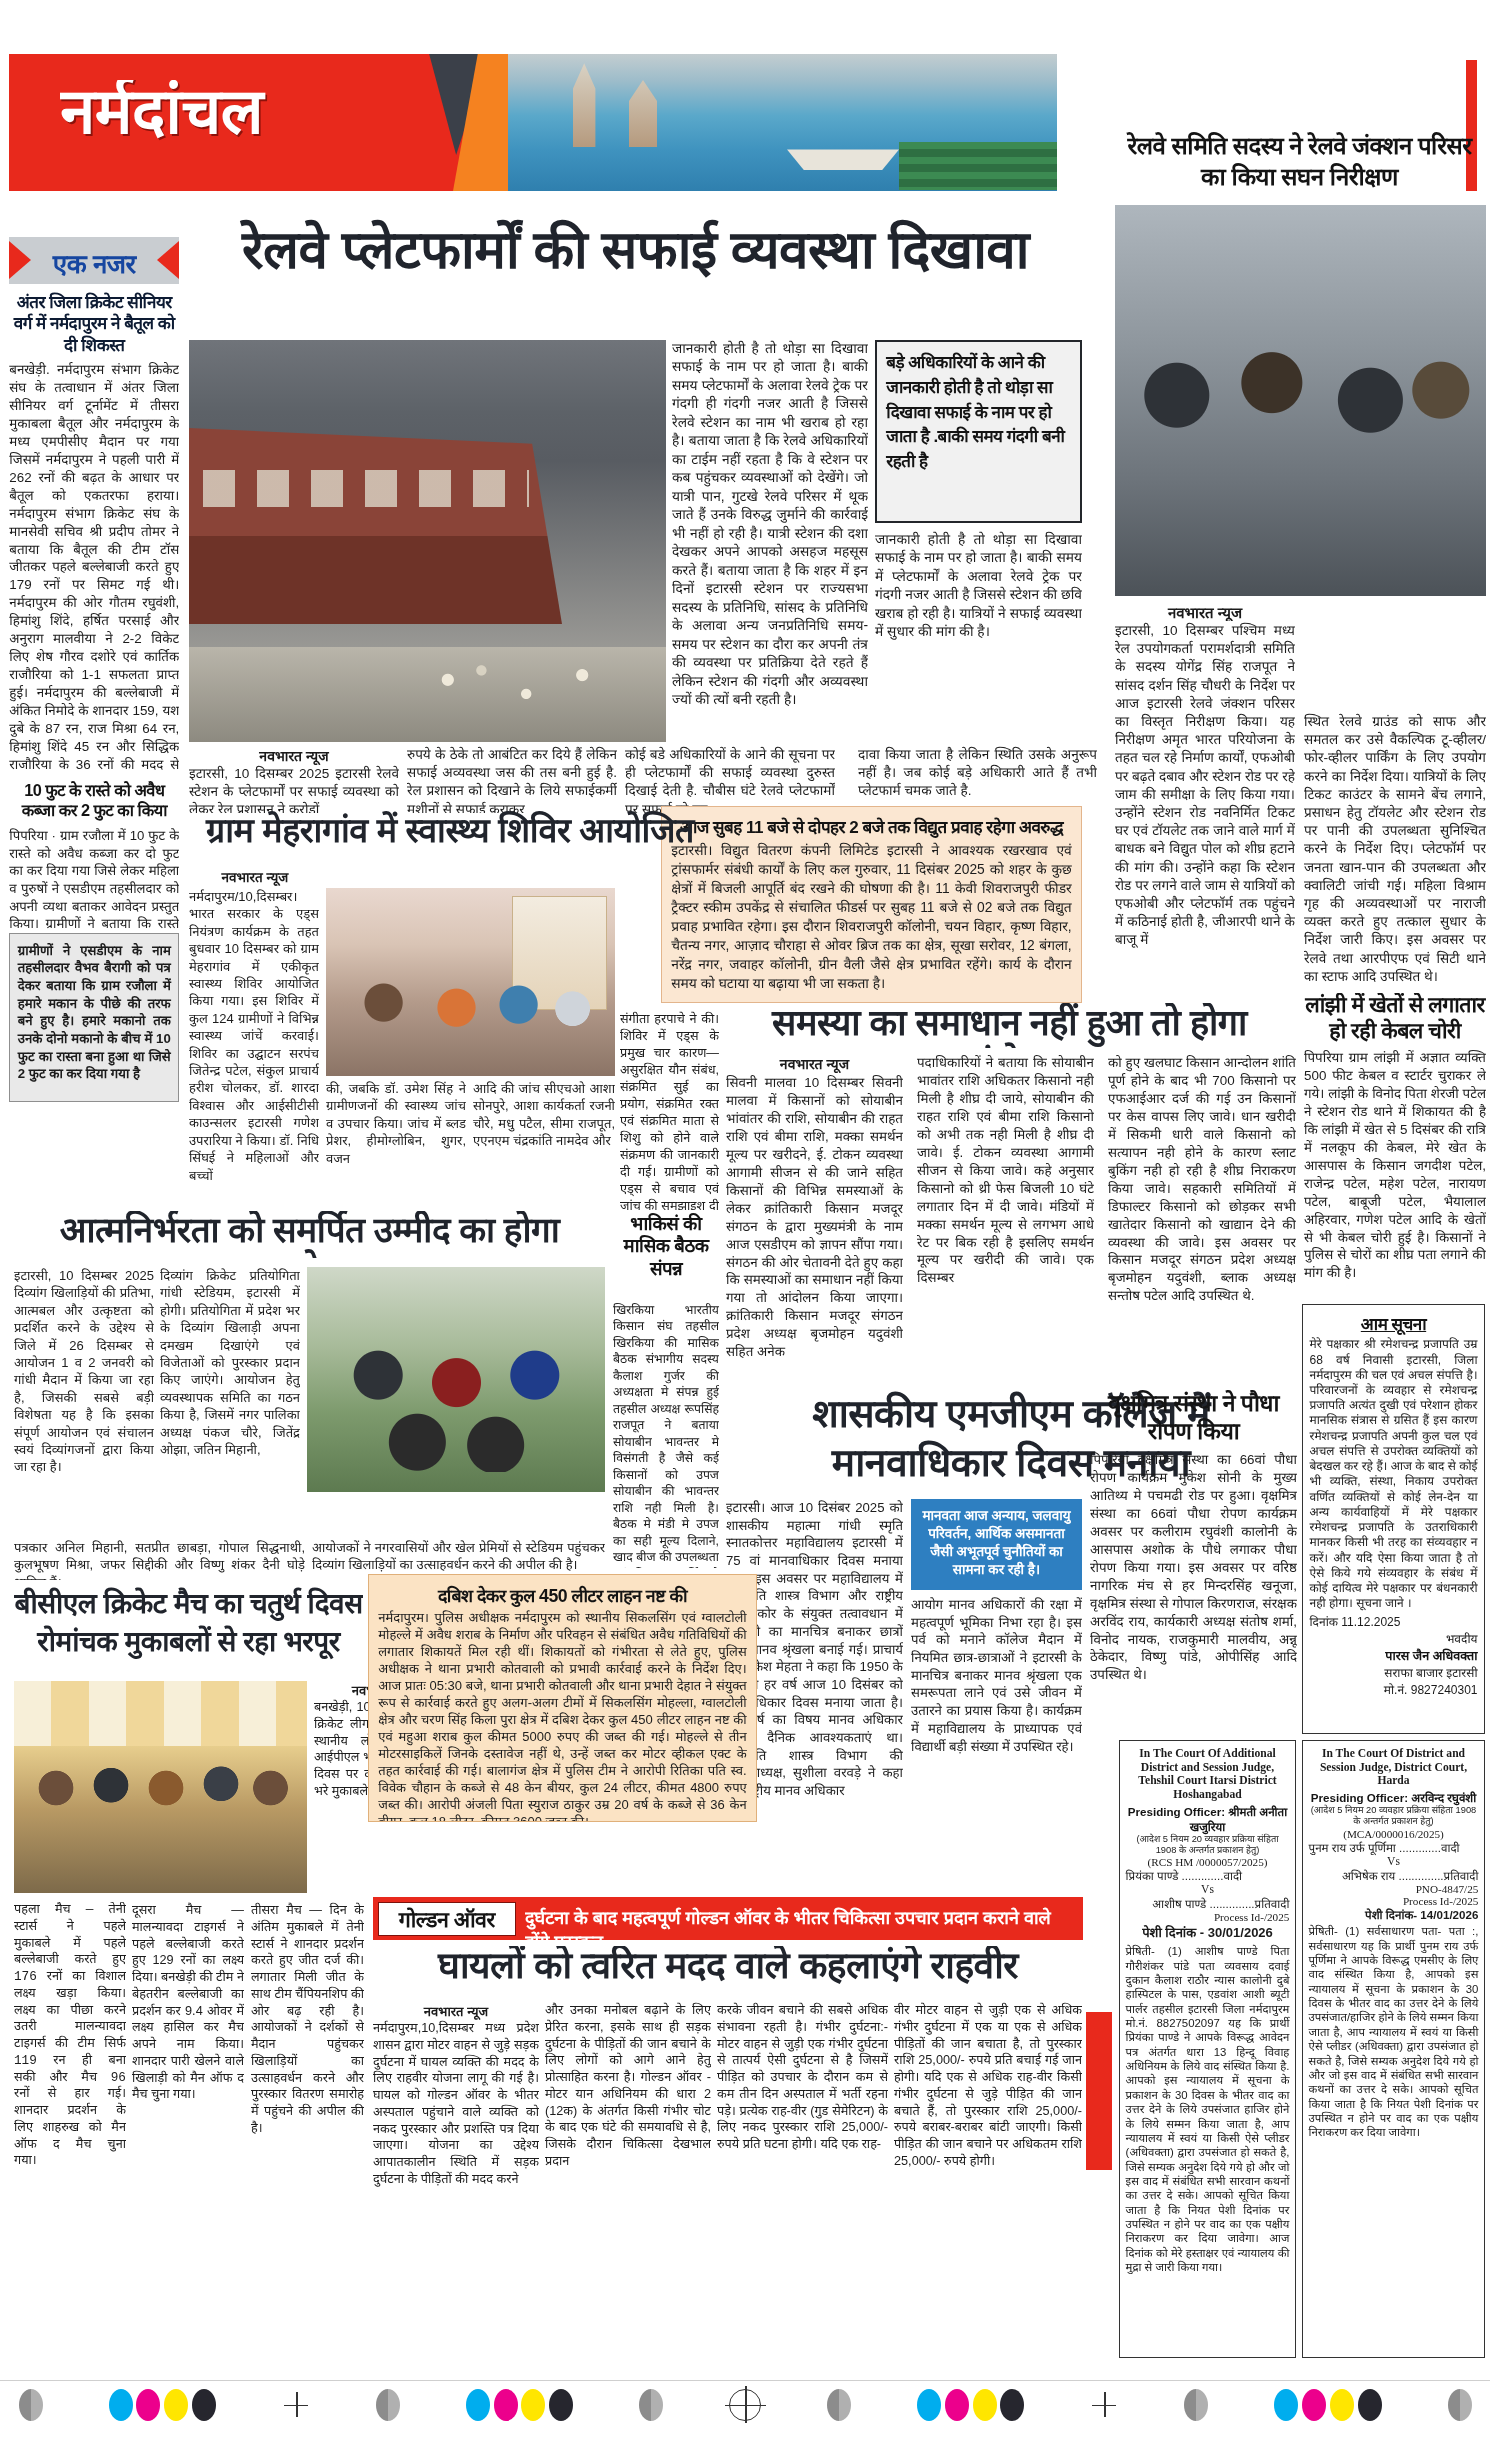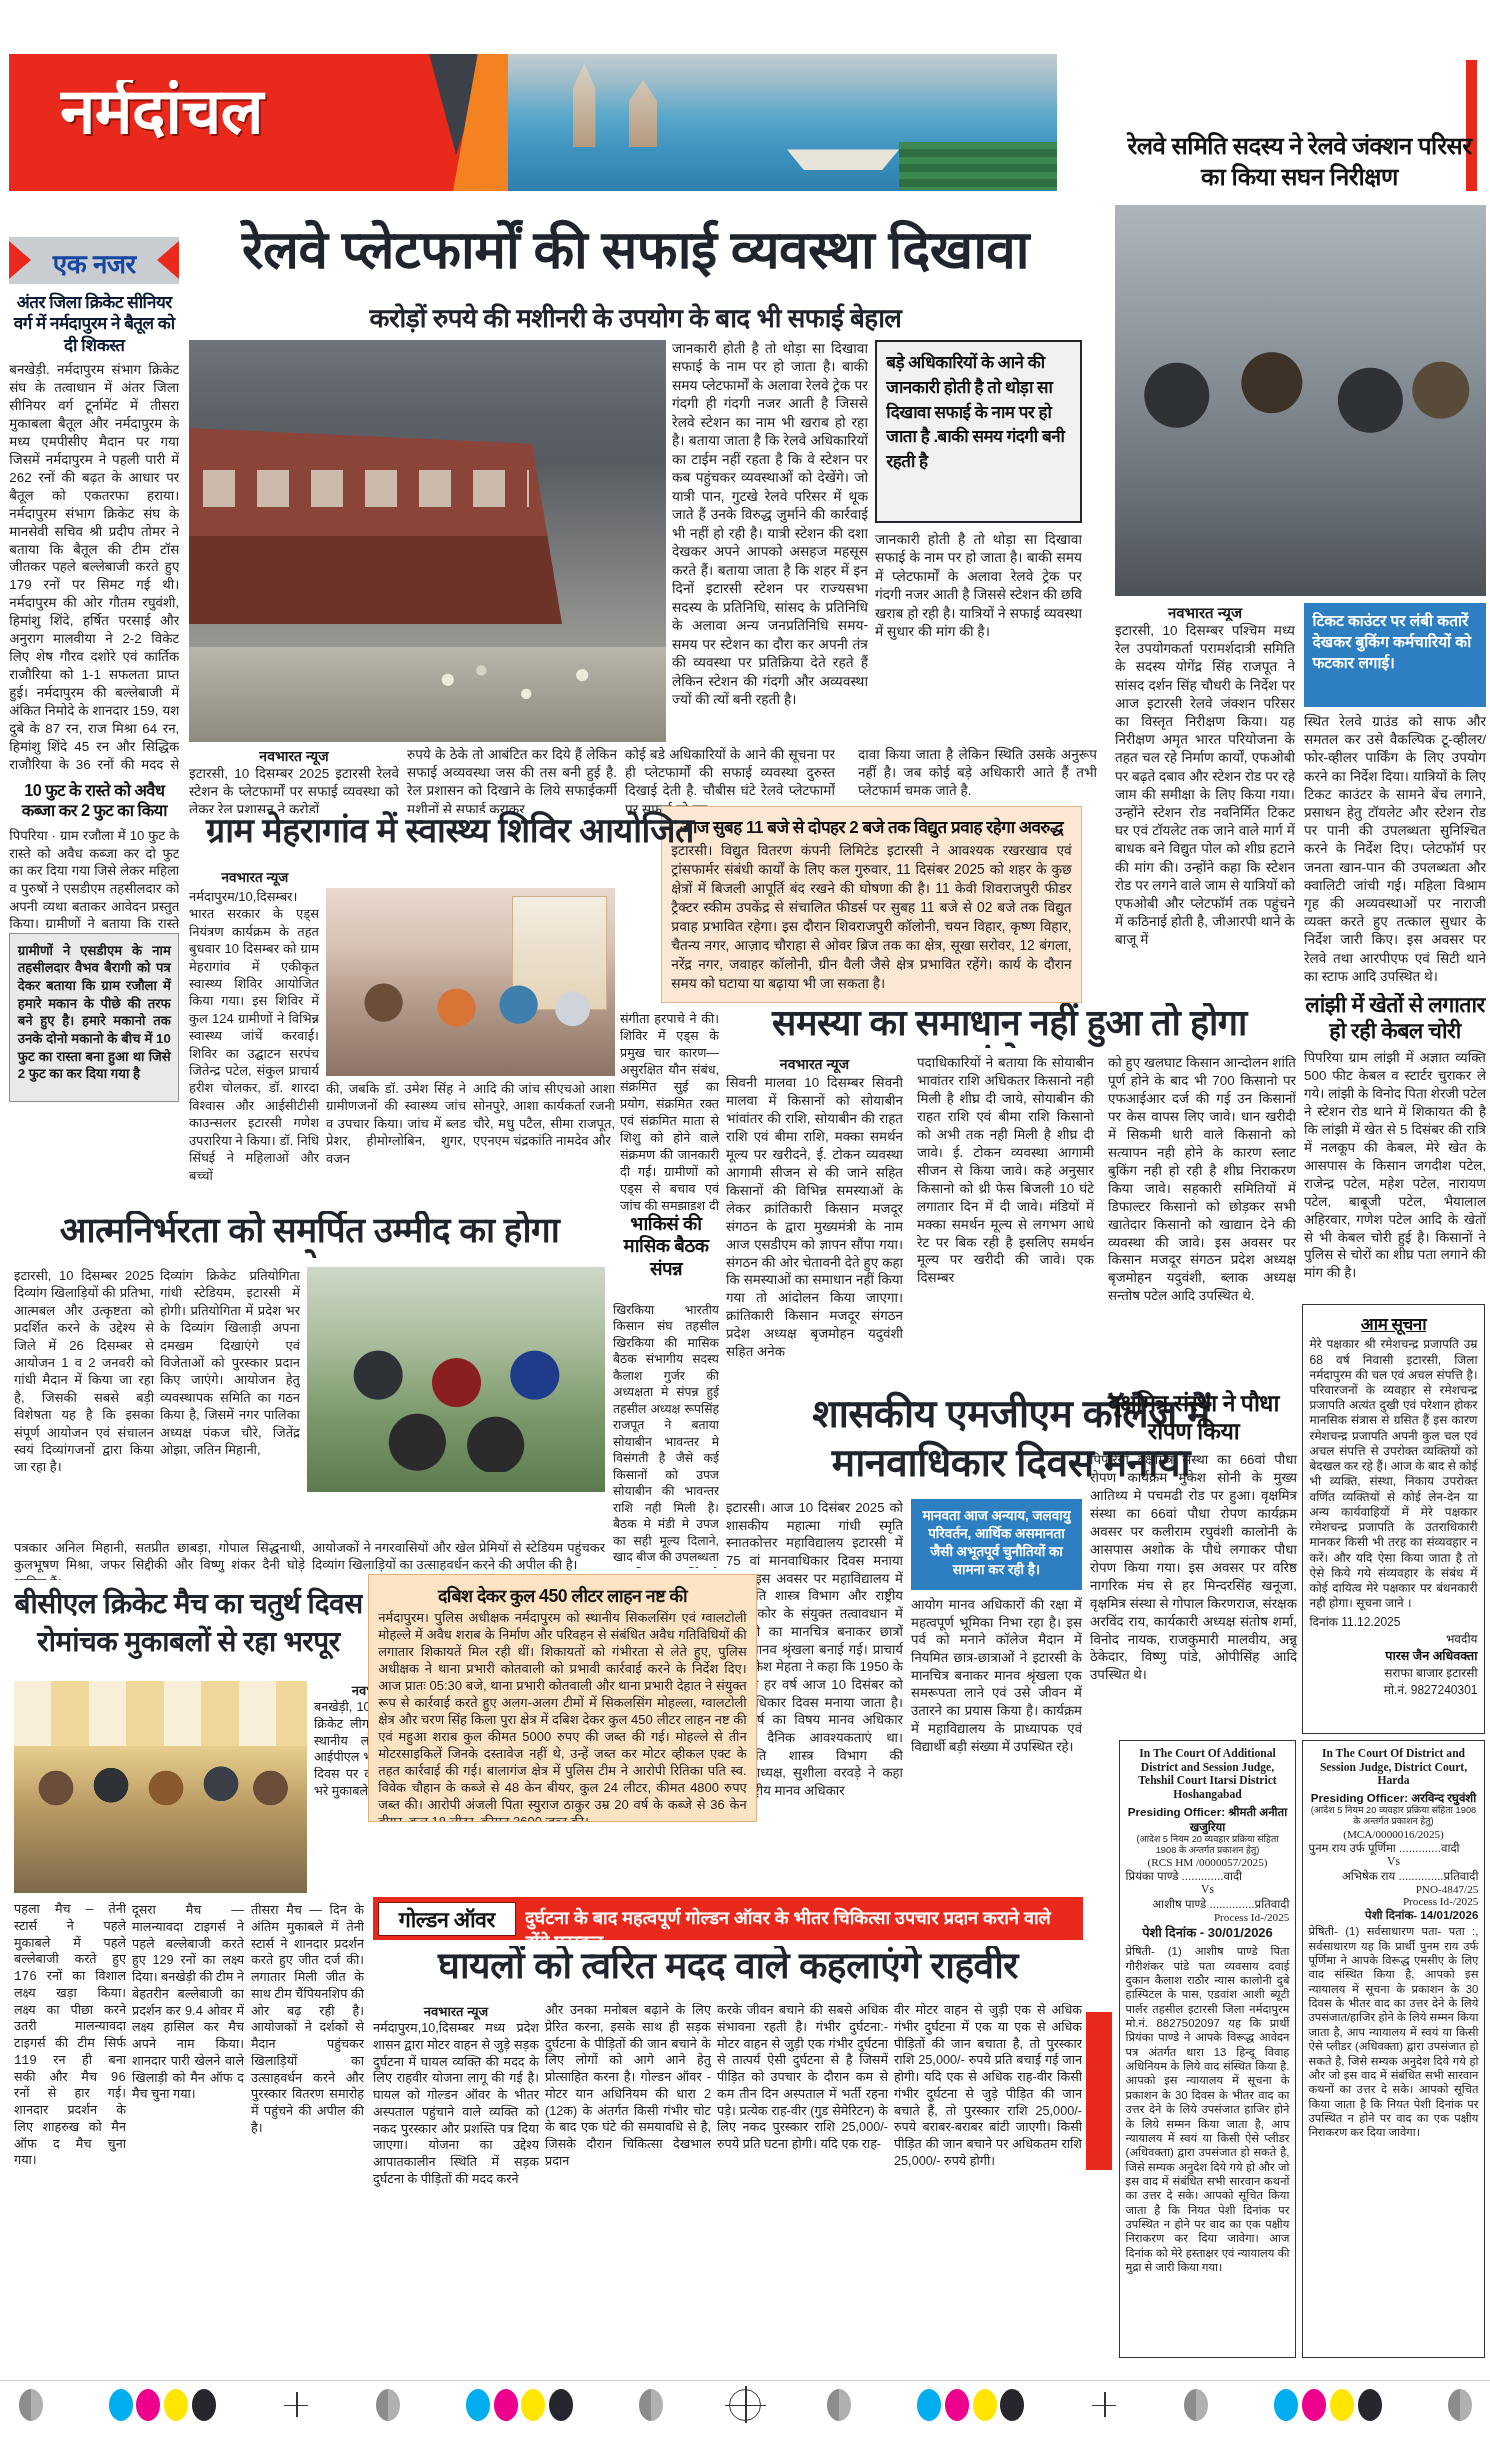--- a/index.html
+++ b/index.html
@@ -42,21 +42,20 @@
     <div class="s" style="right:0;top:3.7px;width:0;height:0;border-top:19.6px solid transparent;border-bottom:19.6px solid transparent;border-right:22.4px solid #e8291c;"></div>
     <div class="s hd ctr" style="left:0;top:7.5px;width:100%;font-size:26px;color:#1646a0;">एक नजर</div>
   </div>
   <div class="s hd ctr" style="left:9.3px;top:292px;width:170px;height:63px;font-size:17px;line-height:1.25;color:#0d1b33;">अंतर जिला क्रिकेट सीनियर वर्ग में नर्मदापुरम ने बैतूल को दी शिकस्त</div>
   <div class="s bt" style="left:9.3px;top:361px;width:170px;height:413px;font-size:13.4px;">बनखेड़ी. नर्मदापुरम संभाग क्रिकेट संघ के तत्वाधान में अंतर जिला सीनियर वर्ग टूर्नामेंट में तीसरा मुकाबला बैतूल और नर्मदापुरम के मध्य एमपीसीए मैदान पर गया जिसमें नर्मदापुरम ने पहली पारी में 262 रनों की बढ़त के आधार पर बैतूल को एकतरफा हराया। नर्मदापुरम संभाग क्रिकेट संघ के मानसेवी सचिव श्री प्रदीप तोमर ने बताया कि बैतूल की टीम टॉस जीतकर पहले बल्लेबाजी करते हुए 179 रनों पर सिमट गई थी। नर्मदापुरम की ओर गौतम रघुवंशी, हिमांशु शिंदे, हर्षित परसाई और अनुराग मालवीया ने 2-2 विकेट लिए शेष गौरव दशोरे एवं कार्तिक राजौरिया को 1-1 सफलता प्राप्त हुई। नर्मदापुरम की बल्लेबाजी में अंकित निमोदे के शानदार 159, यश दुबे के 87 रन, राज मिश्रा 64 रन, हिमांशु शिंदे 45 रन और सिद्धिक राजौरिया के 36 रनों की मदद से दिन के निर्धारित ओवर में 6 विकेट खोकर 441 रन बनाए। मैच के दौरान क्रिकेट प्रेमियों का उत्साह देखते ही बना। इस दौरान नर्मदापुरम जिला क्रिकेट संघ के सचिव सहित अंचल के अनेक वरिष्ठ खिलाड़ी एवं क्रिकेट प्रेमी उपस्थित रहे। विजयी टीम के खिलाड़ियों का चयन संभाग स्तरीय प्रतियोगिता हेतु किया गया है।</div>
   <div class="s hd ctr" style="left:9.3px;top:780px;width:170px;height:43px;font-size:16.3px;line-height:1.25;">10 फुट के रास्ते को अवैध कब्जा कर 2 फुट का किया</div>
   <div class="s bt" style="left:9.3px;top:827px;width:170px;height:102px;font-size:13.2px;">पिपरिया · ग्राम रजौला में 10 फुट के रास्ते को अवैध कब्जा कर दो फुट का कर दिया गया जिसे लेकर महिला व पुरुषों ने एसडीएम तहसीलदार को अपनी व्यथा बताकर आवेदन प्रस्तुत किया। ग्रामीणों ने बताया कि रास्ते पर कब्जे से उनके आने-जाने में भारी परेशानी हो रही है।</div>
   <div class="s bt box" style="left:9.3px;top:933px;width:170px;height:169px;border:1.9px solid #8f8f8f;background:#e9e9e9;padding:7.5px;font-size:13.2px;font-weight:bold;">ग्रामीणों ने एसडीएम के नाम तहसीलदार वैभव बैरागी को पत्र देकर बताया कि ग्राम रजौला में हमारे मकान के पीछे की तरफ बने हुए है। हमारे मकानो तक उनके दोनो मकानो के बीच में 10 फुट का रास्ता बना हुआ था जिसे 2 फुट का कर दिया गया है</div>
 
   <div class="s hd ctr" style="left:186px;top:217px;width:899px;height:75px;font-size:53px;line-height:1.25;color:#20242c;">रेलवे प्लेटफार्मों की सफाई व्यवस्था दिखावा</div>
-  <div class="s hd ctr" style="left:186px;top:299px;width:899px;height:35px;font-size:26px;color:#20242c;">करोड़ों रुपये की मशीनरी के उपयोग के बाद भी सफाई बेहाल</div>
 
   <div class="s photo" style="left:189px;top:340px;width:477px;height:402px;background:linear-gradient(180deg,#70747a 0%,#5d6268 18%,#585c62 30%,#9b9a96 78%,#c3c0b8 100%);">
     <div class="s" style="left:0;top:88px;width:373px;height:196px;background:linear-gradient(180deg,#8a4438 0 55%,#6e3328 55% 100%);clip-path:polygon(0 0,92% 8%,100% 100%,0 100%);"></div>
     <div class="s" style="left:14px;top:130px;width:326px;height:37px;background:repeating-linear-gradient(90deg,#d8cfc0 0 32px,#8a4438 32px 54px);opacity:.85;"></div>
     <div class="s" style="left:0;top:307px;width:477px;height:95px;background:linear-gradient(180deg,#b9b5aa,#8d8a80);"></div>
     <div class="s" style="left:214px;top:321px;width:224px;height:47px;background:radial-gradient(circle at 20% 40%,#efe9da 0 5.6px,transparent 6.5px),radial-gradient(circle at 55% 70%,#efe9da 0 4.7px,transparent 5.6px),radial-gradient(circle at 80% 30%,#efe9da 0 5.6px,transparent 6.5px),radial-gradient(circle at 35% 20%,#d8d2c2 0 4.7px,transparent 5.6px);"></div>
   </div>
 
   <div class="s bt" style="left:672px;top:340px;width:196px;height:402px;font-size:13.8px;">जानकारी होती है तो थोड़ा सा दिखावा सफाई के नाम पर हो जाता है। बाकी समय प्लेटफार्मों के अलावा रेलवे ट्रेक पर गंदगी ही गंदगी नजर आती है जिससे रेलवे स्टेशन का नाम भी खराब हो रहा है। बताया जाता है कि रेलवे अधिकारियों का टाईम नहीं रहता है कि वे स्टेशन पर कब पहुंचकर व्यवस्थाओं को देखेंगे। जो यात्री पान, गुटखे रेलवे परिसर में थूक जाते हैं उनके विरुद्ध जुर्माने की कार्रवाई भी नहीं हो रही है। यात्री स्टेशन की दशा देखकर अपने आपको असहज महसूस करते हैं। बताया जाता है कि शहर में इन दिनों इटारसी स्टेशन पर राज्यसभा सदस्य के प्रतिनिधि, सांसद के प्रतिनिधि के अलावा अन्य जनप्रतिनिधि समय-समय पर स्टेशन का दौरा कर अपनी तंत्र की व्यवस्था पर प्रतिक्रिया देते रहते हैं लेकिन स्टेशन की गंदगी और अव्यवस्था ज्यों की त्यों बनी रहती है।</div>
   <div class="s box" style="left:875px;top:340px;width:207px;height:183px;border:2.8px solid #23262b;background:#f1f1f1;padding:9.3px;">
@@ -69,23 +68,20 @@
   <div class="s bt" style="left:407px;top:746px;width:210px;height:67px;">रुपये के ठेके तो आबंटित कर दिये हैं लेकिन सफाई अव्यवस्था जस की तस बनी हुई है. रेल प्रशासन को दिखाने के लिये सफाईकर्मी मशीनों से सफाई कराकर</div>
   <div class="s bt" style="left:625px;top:746px;width:210px;height:67px;">कोई बडे अधिकारियों के आने की सूचना पर ही प्लेटफार्मों की सफाई व्यवस्था दुरुस्त दिखाई देती है. चौबीस घंटे रेलवे प्लेटफार्मों पर सफाई रहे यह</div>
   <div class="s bt" style="left:858px;top:746px;width:239px;height:67px;">दावा किया जाता है लेकिन स्थिति उसके अनुरूप नहीं है। जब कोई बड़े अधिकारी आते हैं तभी प्लेटफार्म चमक जाते है.</div>
 
   <div class="s hd ctr" style="left:1113px;top:130px;width:373px;height:71px;font-size:24px;line-height:1.3;">रेलवे समिति सदस्य ने रेलवे जंक्शन परिसर का किया सघन निरीक्षण</div>
   <div class="s photo" style="left:1115px;top:205px;width:371px;height:391px;background:linear-gradient(180deg,#aeb6bd 0%,#8f979e 35%,#6d747b 70%,#4c5258 100%);">
     <div class="s" style="left:9.3px;top:140px;width:352px;height:251px;background:radial-gradient(circle at 15% 20%,#2e3237 0 32px,transparent 33px),radial-gradient(circle at 42% 15%,#3c3228 0 30px,transparent 31px),radial-gradient(circle at 70% 22%,#2e3237 0 32px,transparent 33px),radial-gradient(circle at 90% 18%,#584b3a 0 28px,transparent 29px);"></div>
   </div>
   <div class="s byl" style="left:1115px;top:602px;width:180px;height:18.6px;font-size:15px;">नवभारत न्यूज</div>
   <div class="s bt" style="left:1115px;top:622px;width:180px;height:369px;font-size:13.6px;">इटारसी, 10 दिसम्बर पश्चिम मध्य रेल उपयोगकर्ता परामर्शदात्री समिति के सदस्य योगेंद्र सिंह राजपूत ने सांसद दर्शन सिंह चौधरी के निर्देश पर आज इटारसी रेलवे जंक्शन परिसर का विस्तृत निरीक्षण किया। यह निरीक्षण अमृत भारत परियोजना के तहत चल रहे निर्माण कार्यों, एफओबी पर बढ़ते दबाव और स्टेशन रोड पर रहे जाम की समीक्षा के लिए किया गया। उन्होंने स्टेशन रोड नवनिर्मित टिकट घर एवं टॉयलेट तक जाने वाले मार्ग में बाधक बने विद्युत पोल को शीघ्र हटाने की मांग की। उन्होंने कहा कि स्टेशन रोड पर लगने वाले जाम से यात्रियों को एफओबी और प्लेटफॉर्म तक पहुंचने में कठिनाई होती है, जीआरपी थाने के बाजू में</div>
-  <div class="s box" style="left:1304px;top:603px;width:182px;height:104px;background:#2e7fc1;padding:8.4px;">
-    <div class="hd white" style="font-size:15.4px;line-height:1.35;letter-spacing:0;">टिकट काउंटर पर लंबी कतारें देखकर बुकिंग कर्मचारियों को फटकार लगाई।</div>
-  </div>
   <div class="s bt" style="left:1304px;top:713px;width:182px;height:276px;font-size:13.6px;">स्थित रेलवे ग्राउंड को साफ और समतल कर उसे वैकल्पिक टू-व्हीलर/फोर-व्हीलर पार्किंग के लिए उपयोग करने का निर्देश दिया। यात्रियों के लिए टिकट काउंटर के सामने बेंच लगाने, प्रसाधन हेतु टॉयलेट और स्टेशन रोड पर पानी की उपलब्धता सुनिश्चित करने के निर्देश दिए। प्लेटफॉर्म पर जनता खान-पान की उपलब्धता और क्वालिटी जांची गई। महिला विश्राम गृह की अव्यवस्थाओं पर नाराजी व्यक्त करते हुए तत्काल सुधार के निर्देश जारी किए। इस अवसर पर रेलवे तथा आरपीएफ एवं सिटी थाने का स्टाफ आदि उपस्थित थे।</div>
 
   <div class="s hd ctr" style="left:1304px;top:993px;width:182px;height:52px;font-size:21.4px;line-height:1.2;">लांझी में खेतों से लगातार हो रही केबल चोरी</div>
   <div class="s bt" style="left:1304px;top:1049px;width:182px;height:250px;font-size:13.4px;">पिपरिया ग्राम लांझी में अज्ञात व्यक्ति 500 फीट केबल व स्टार्टर चुराकर ले गये। लांझी के विनोद पिता शेरजी पटेल ने स्टेशन रोड थाने में शिकायत की है कि लांझी में खेत से 5 दिसंबर की रात्रि में नलकूप की केबल, मेरे खेत के आसपास के किसान जगदीश पटेल, राजेन्द्र पटेल, महेश पटेल, नारायण पटेल, बाबूजी पटेल, भैयालाल अहिरवार, गणेश पटेल आदि के खेतों से भी केबल चोरी हुई है। किसानों ने पुलिस से चोरों का शीघ्र पता लगाने की मांग की है।</div>
 
   <div class="s box" style="left:661px;top:806px;width:421px;height:197px;background:#fbe7d2;border:0.9px solid #e3b58c;padding:7.5px 9.3px;">
     <div class="hd ctr" style="font-size:17px;margin-bottom:3.7px;">आज सुबह 11 बजे से दोपहर 2 बजे तक विद्युत प्रवाह रहेगा अवरुद्ध</div>
     <div class="bt" style="font-size:13.8px;line-height:1.38;">इटारसी। विद्युत वितरण कंपनी लिमिटेड इटारसी ने आवश्यक रखरखाव एवं ट्रांसफार्मर संबंधी कार्यों के लिए कल गुरुवार, 11 दिसंबर 2025 को शहर के कुछ क्षेत्रों में बिजली आपूर्ति बंद रखने की घोषणा की है। 11 केवी शिवराजपुरी फीडर ट्रैक्टर स्कीम उपकेंद्र से संचालित फीडर्स पर सुबह 11 बजे से 02 बजे तक विद्युत प्रवाह प्रभावित रहेगा। इस दौरान शिवराजपुरी कॉलोनी, चयन विहार, कृष्ण विहार, चैतन्य नगर, आज़ाद चौराहा से ओवर ब्रिज तक का क्षेत्र, सूखा सरोवर, 12 बंगला, नरेंद्र नगर, जवाहर कॉलोनी, ग्रीन वैली जैसे क्षेत्र प्रभावित रहेंगे। कार्य के दौरान समय को घटाया या बढ़ाया भी जा सकता है।</div>
   </div>
 

